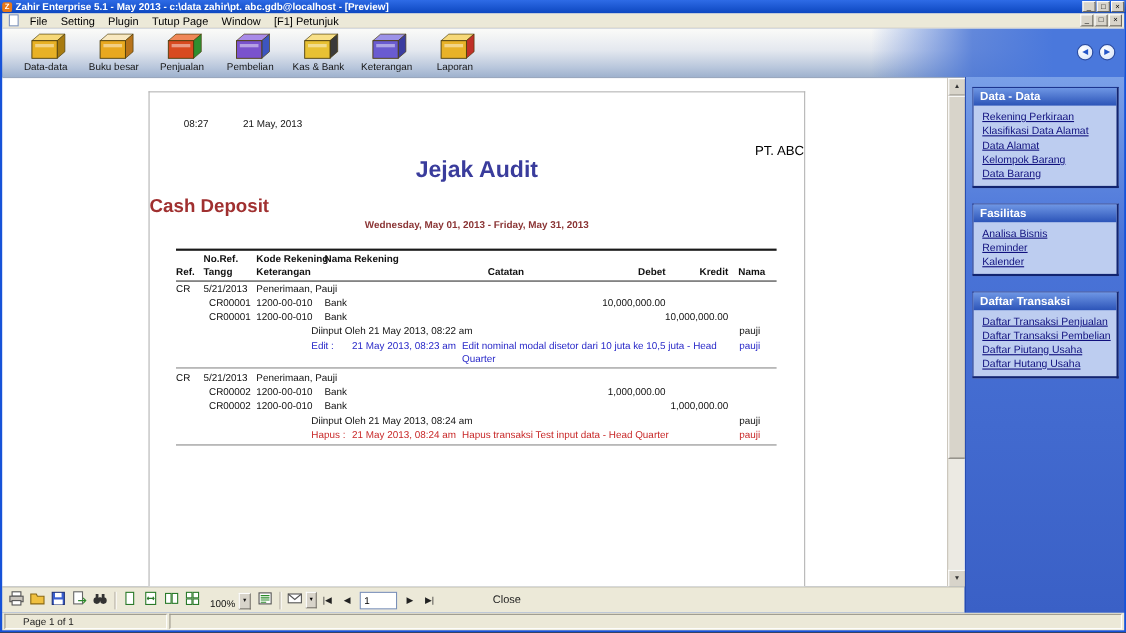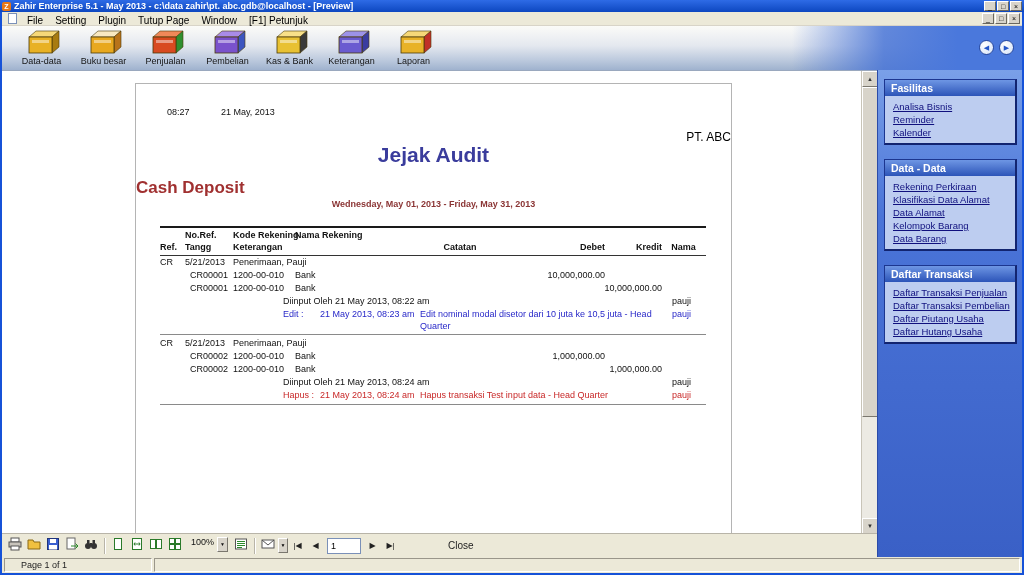--- a/index.html
+++ b/index.html
@@ -69,21 +69,21 @@
   .panel{margin:0 5px 14px 6px;border:1px solid #1C3690;border-right:2px solid #122470;border-bottom:2px solid #122470;background:#BDCDF0}
   .panel-header{height:16px;line-height:16px;padding-left:6px;font-size:10.5px;font-weight:bold;color:#fff;background:linear-gradient(180deg,#6E96E4,#2C54B8);cursor:default}
   .panel-body{padding:4px 0}
   .panel-link{height:13px;line-height:13px;padding-left:8px;font-size:9.5px;color:var(--sidebar-link,#10107E);text-decoration:underline;white-space:nowrap;overflow:hidden;cursor:default}
 
   
   .bottombar{width:875px;height:24px;background:#ECE9D8;border-top:1px solid #B8B4A8;display:flex;align-items:center;padding-left:4px;gap:1px}
   .bb-btn{width:18px;height:18px;display:flex;align-items:center;justify-content:center;background:transparent;border:none;padding:0}
   .bb-btn.nav{font-size:8px;color:#222;width:17px;white-space:nowrap}
   .bb-sep{width:1px;height:16px;background:#B8B4A8;margin:0 3px;box-shadow:1px 0 0 #fff;flex:none}
-  .zoom-combo{display:flex;align-items:flex-start;height:17px;margin:4px 3px;font-size:9px;color:#111}
+  .zoom-combo{display:flex;align-items:flex-end;height:17px;margin:4px 3px;font-size:9px;color:#111}
   .zoom-combo .zc-text{padding:0 3px}
   .zoom-combo .dd{width:11px;height:15px;background:#D8D4CA;border:1px solid;border-color:#fff #7A776E #7A776E #fff;font-size:5px;line-height:13px;text-align:center}
   .dd-small{width:10px;height:15px;background:#D8D4CA;border:1px solid;border-color:#fff #7A776E #7A776E #fff;font-size:5px;line-height:13px;text-align:center}
   .page-input{width:34px;height:16px;border:1px solid #7A90B8;font-size:9px;padding-left:3px;margin:0 2px}
   .close-btn{margin-left:38px;height:18px;padding:0 10px;font-size:10px;background:transparent;border:none;color:#222}
 
   
   .statusbar{position:absolute;left:2px;top:557px;width:1020px;height:16px;background:#ECE9D8;display:flex;gap:2px;padding:1px 2px}
   .status-panel{border:1px solid;border-color:#9A968A #fff #fff #9A968A;font-size:9px;line-height:12px;padding-left:16px;color:#222}
   .status-panel.first{width:148px;flex:none}
@@ -364,35 +364,35 @@
         <input class="page-input" value="1" style="">
         <button class="bb-btn nav">▶</button>
         <button class="bb-btn nav">▶|</button>
         <button class="close-btn">Close</button>
       </div>
     </div>
 
     <div class="sidebar">
       <div>
           <div class="panel">
-            <div class="panel-header">Fasilitas</div>
-            <div class="panel-body">
-              <div class="panel-link">Analisa Bisnis</div>
-              <div class="panel-link">Reminder</div>
-              <div class="panel-link">Kalender</div>
-            </div>
-          </div>
-          <div class="panel">
             <div class="panel-header">Data - Data</div>
             <div class="panel-body">
               <div class="panel-link">Rekening Perkiraan</div>
               <div class="panel-link">Klasifikasi Data Alamat</div>
               <div class="panel-link">Data Alamat</div>
               <div class="panel-link">Kelompok Barang</div>
               <div class="panel-link">Data Barang</div>
+            </div>
+          </div>
+          <div class="panel">
+            <div class="panel-header">Fasilitas</div>
+            <div class="panel-body">
+              <div class="panel-link">Analisa Bisnis</div>
+              <div class="panel-link">Reminder</div>
+              <div class="panel-link">Kalender</div>
             </div>
           </div>
           <div class="panel">
             <div class="panel-header">Daftar Transaksi</div>
             <div class="panel-body">
               <div class="panel-link">Daftar Transaksi Penjualan</div>
               <div class="panel-link">Daftar Transaksi Pembelian</div>
               <div class="panel-link">Daftar Piutang Usaha</div>
               <div class="panel-link">Daftar Hutang Usaha</div>
             </div>

